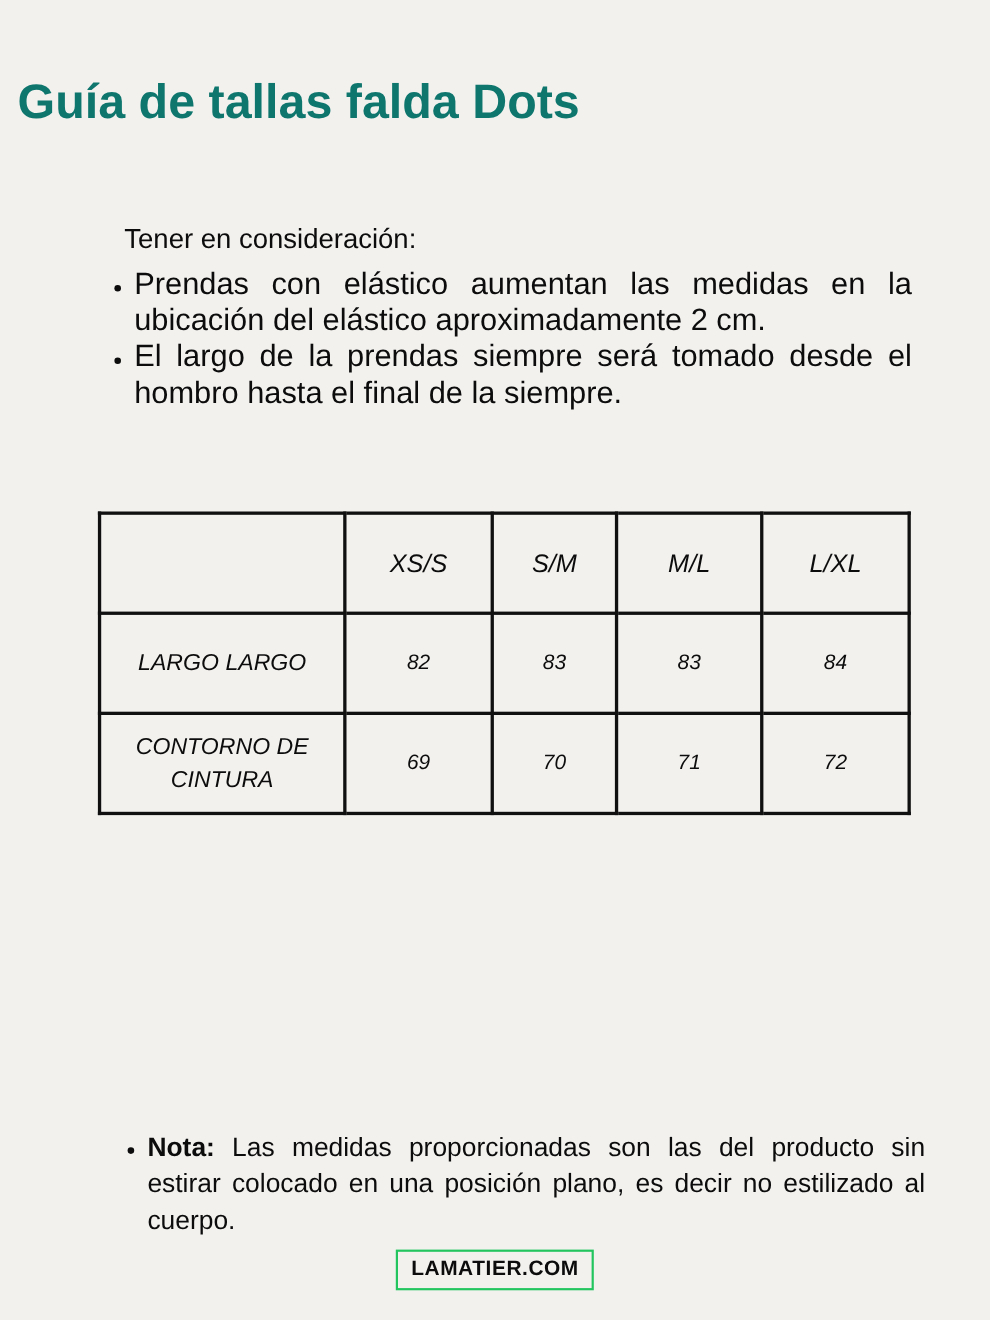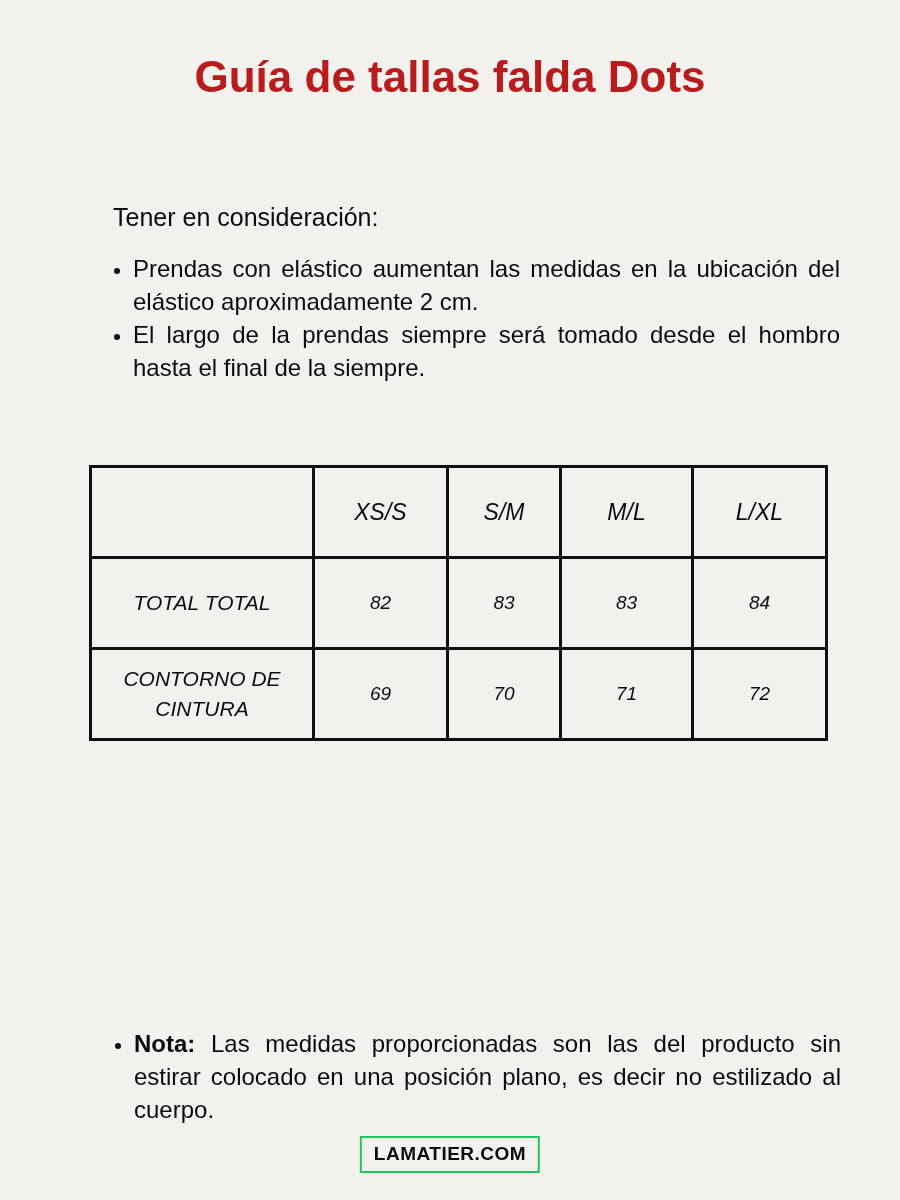--- a/index.html
+++ b/index.html
@@ -13,43 +13,43 @@
     background: #f2f1ee;
     color: #0c0c0c;
     font-family: "Liberation Sans", sans-serif;
     overflow: hidden;
   }
   .page-title {
     position: absolute;
     top: 52px;
     left: 0;
     right: 0;
-    margin: 0;
-    text-align: center;
+    margin: 16px;
+    text-align: left;
     font-size: 44px;
     font-weight: 800;
     letter-spacing: 0px;
-    color: #b91c1c;
+    color: #0f766e;
   }
   .cons-heading {
     position: absolute;
     left: 113px;
     top: 201px;
     margin: 0;
     font-size: 25px;
     line-height: 33px;
   }
   .cons-list {
     position: absolute;
     left: 91px;
     top: 237px;
     width: 734px;
-    margin: 15px;
+    margin: 4px;
     padding: 0 0 0 27px;
-    font-size: 24px;
+    font-size: 28px;
     line-height: 33px;
     text-align: justify;
     box-sizing: border-box;
   }
   .cons-list li {
     margin: 0;
     padding: 0;
   }
   .cons-list li::marker,
   .note-list li::marker {
@@ -143,21 +143,21 @@
       <tr>
         <th></th>
         <th>XS/S</th>
         <th>S/M</th>
         <th>M/L</th>
         <th>L/XL</th>
       </tr>
     </thead>
     <tbody>
       <tr>
-        <td class="row-label">TOTAL TOTAL</td>
+        <td class="row-label">LARGO LARGO</td>
         <td>82</td>
         <td>83</td>
         <td>83</td>
         <td>84</td>
       </tr>
       <tr>
         <td class="row-label">CONTORNO DE CINTURA</td>
         <td>69</td>
         <td>70</td>
         <td>71</td>

